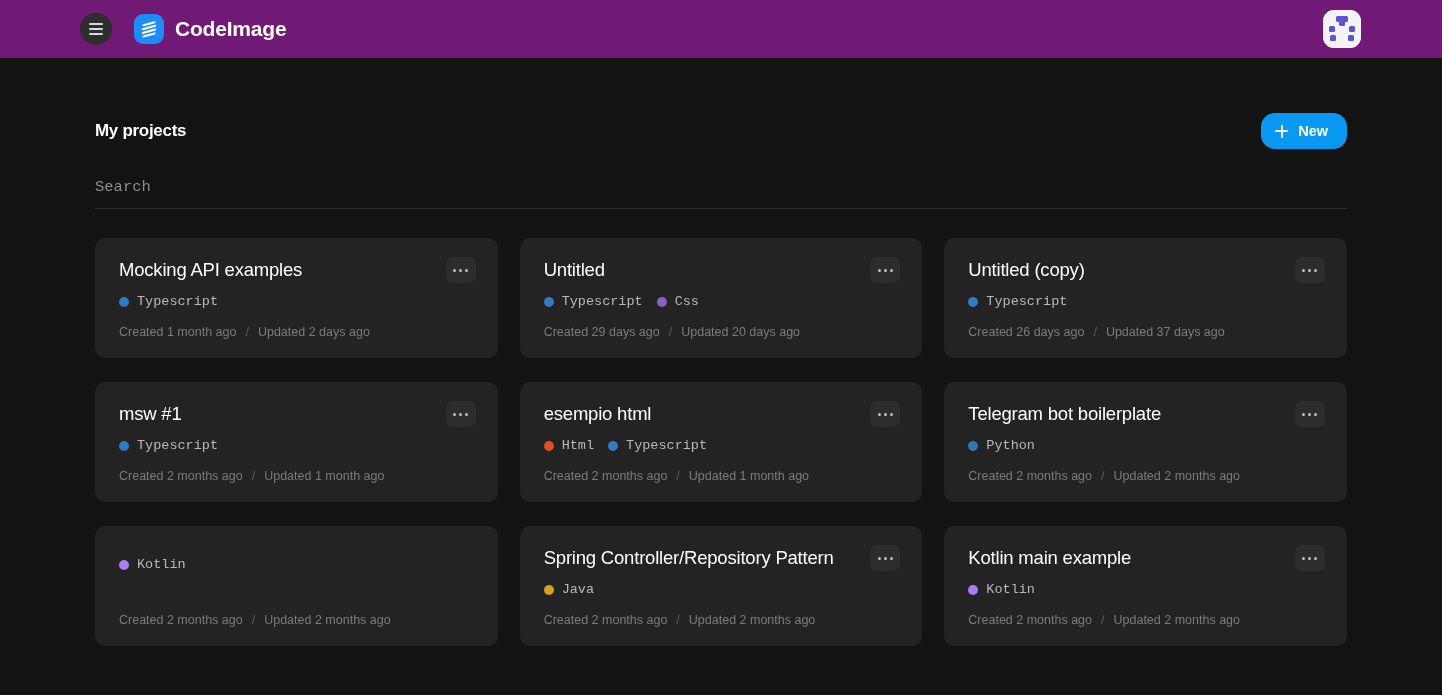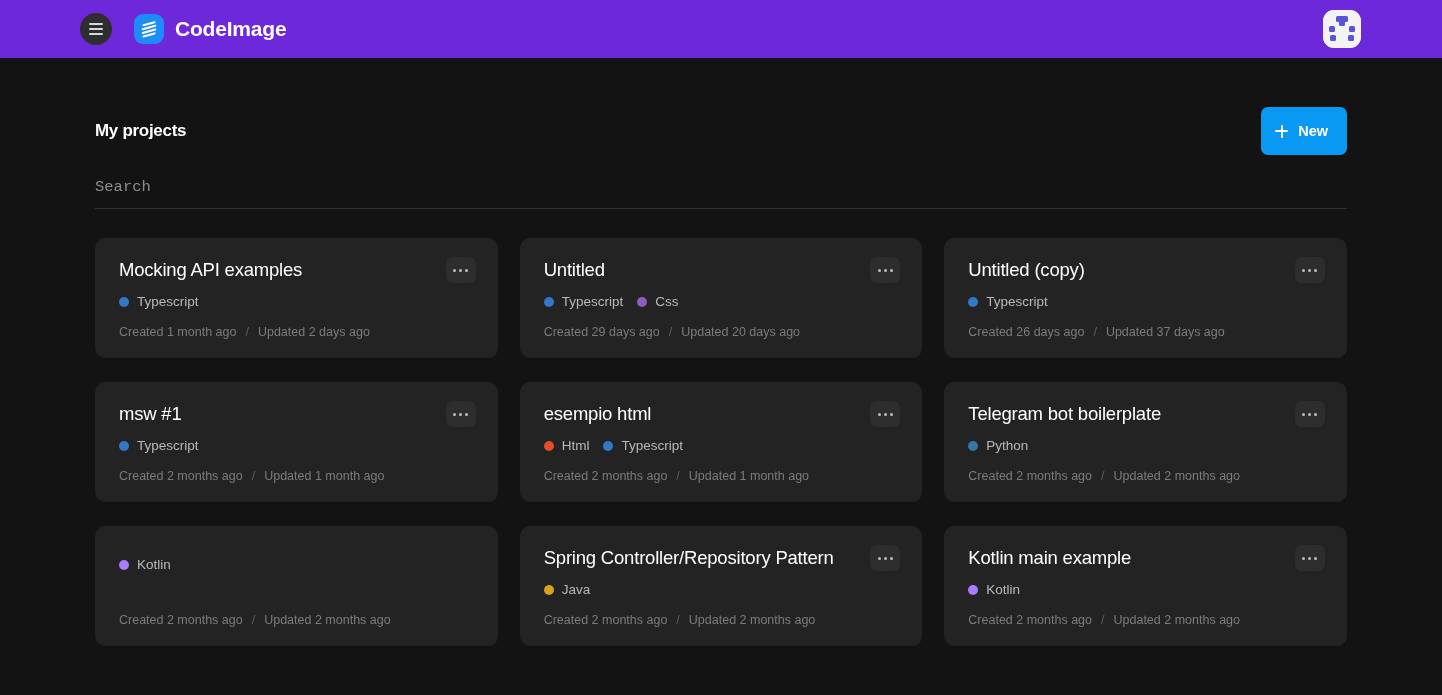--- a/index.html
+++ b/index.html
@@ -8,21 +8,21 @@
     width: 1442px;
     height: 695px;
     background: #131313;
     font-family: "Liberation Sans", sans-serif;
     overflow: hidden;
   }
 
   
   .header {
     height: 58px;
-    background: #6d28d9;
+    background: #701a75;
     display: flex;
     align-items: center;
     padding: 0 81px 0 80px;
     position: relative;
   }
 
   .menu-btn {
     width: 32px;
     height: 32px;
     border-radius: 50%;
@@ -95,22 +95,22 @@
     color: #ffffff;
     font-size: 17px;
     font-weight: bold;
     letter-spacing: -0.3px;
   }
 
   .new-btn {
     background: #0a99f2;
     color: #ffffff;
     border: none;
-    border-radius: 7px;
-    height: 48px;
+    border-radius: 14px;
+    height: 36px;
     padding: 0 19px 0 14px;
     display: flex;
     align-items: center;
     gap: 10px;
     font-size: 14.5px;
     font-weight: bold;
     font-family: "Liberation Sans", sans-serif;
     cursor: pointer;
   }
   .plus-icon {
@@ -217,20 +217,21 @@
   }
   .lang-dot {
     width: 10px;
     height: 10px;
     border-radius: 50%;
     flex: 0 0 auto;
   }
   .lang-name {
     color: #b9b9b9;
     font-size: 13.5px;
+    font-family: Liberation Mono, monospace;
   }
 
   .card-footer {
     position: absolute;
     left: 24px;
     bottom: 19px;
     display: flex;
     align-items: center;
     gap: 9px;
     color: #7c7c7c;

